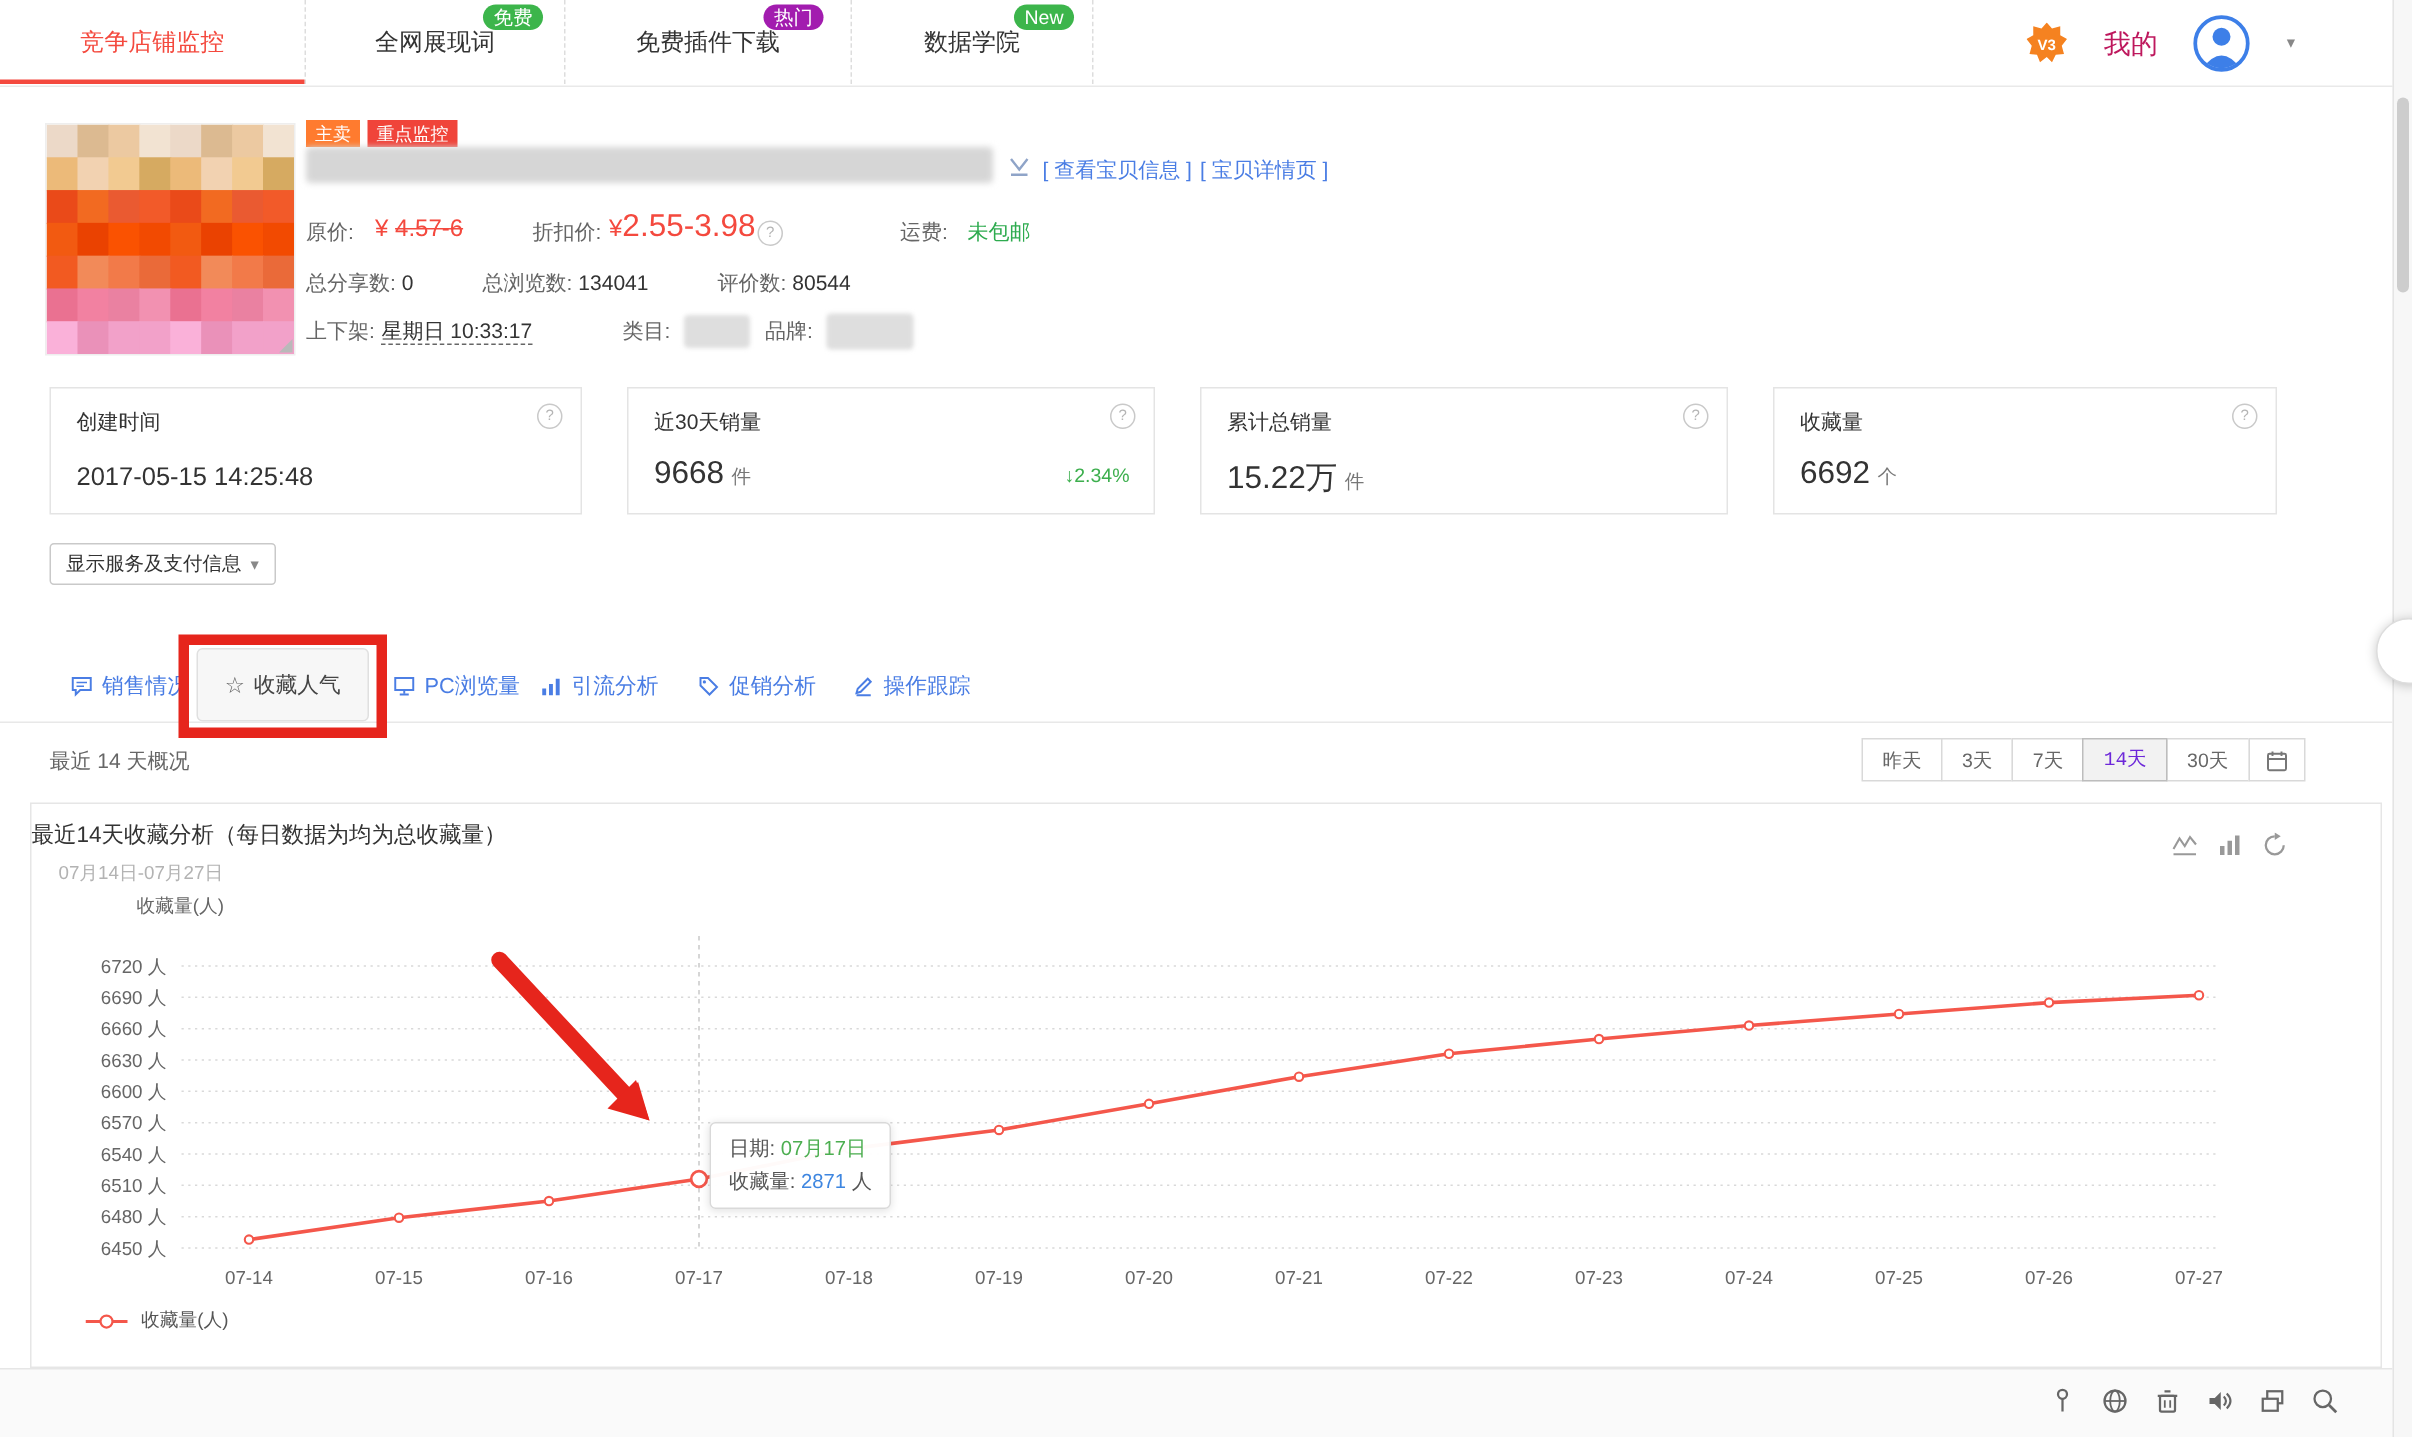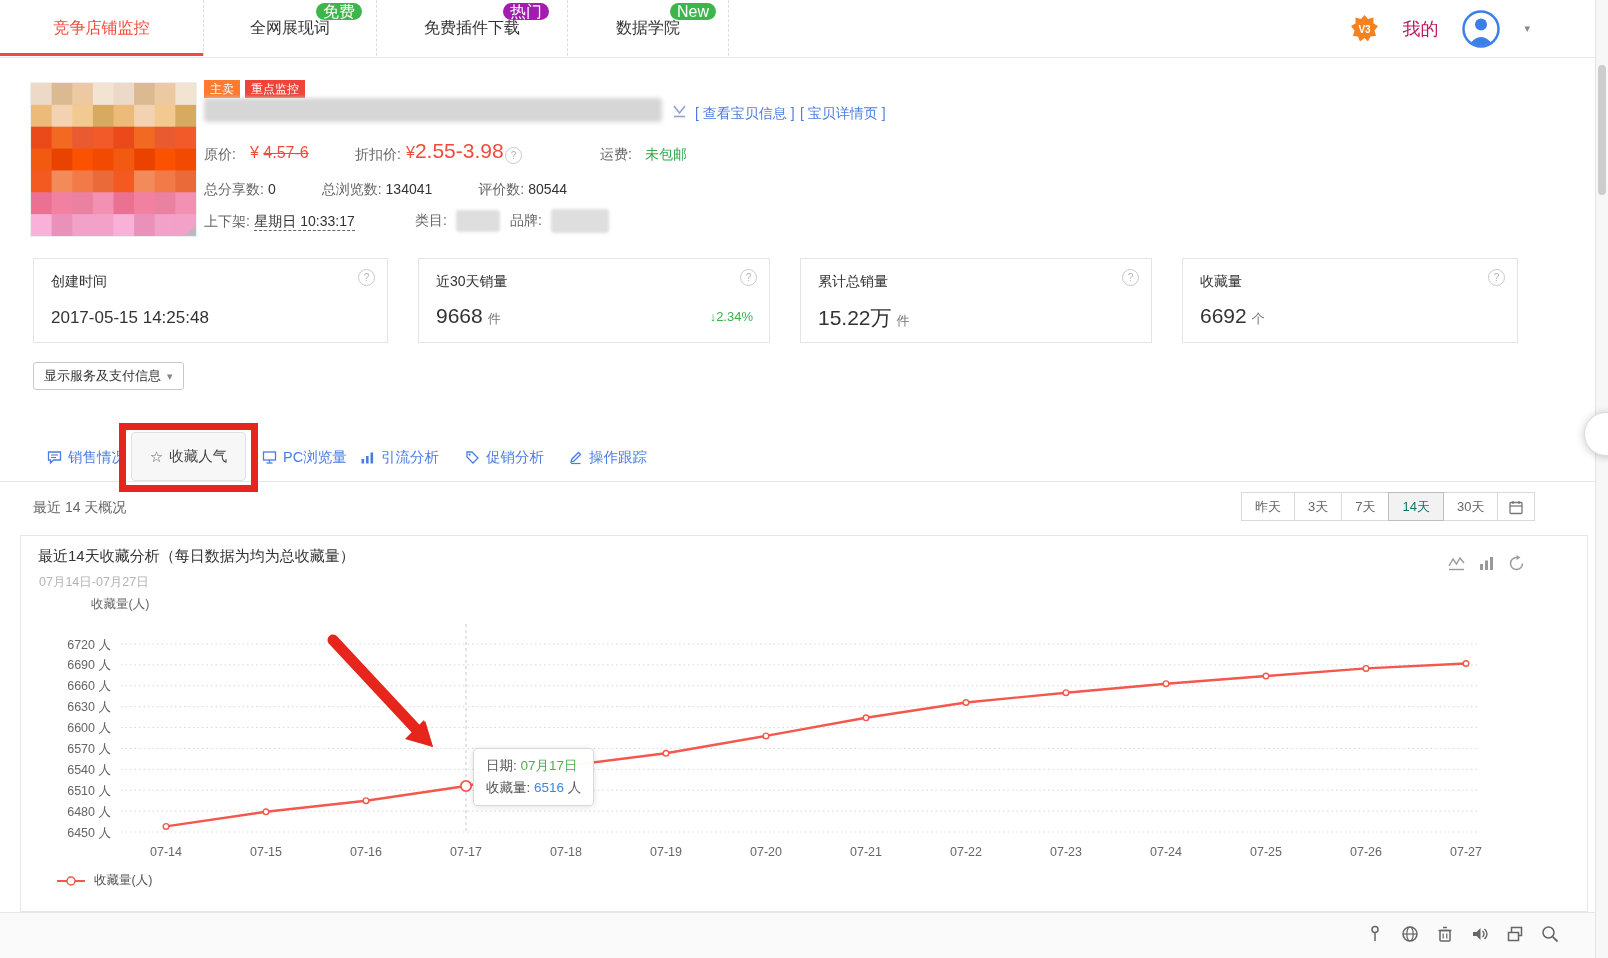--- a/index.html
+++ b/index.html
@@ -5,21 +5,21 @@
   html,body{margin:0;padding:0;background:#fff;}
   #app{position:relative;width:1608px;height:958px;overflow:hidden;background:#fff;
        font-family:"Liberation Sans","DejaVu Sans",sans-serif;color:#333;}
 
   
   #nav{position:absolute;left:0;top:0;width:1608px;height:57px;background:#fff;border-bottom:1px solid #e9e9e9;}
   .nav-tab{position:absolute;top:0;height:56px;display:flex;align-items:center;justify-content:center;
            font-size:16px;color:#333;border-right:1px dashed #ddd;cursor:pointer;}
   .nav-tab.active{color:#f4493e;}
   .nav-tab.active:after{content:"";position:absolute;left:0;right:0;bottom:0;height:3px;background:#f4493e;}
-  .nav-badge{position:absolute;top:3px;color:#fff;font-size:16px;line-height:15px;padding:1px 7px;border-radius:9px;}
+  .nav-badge{position:absolute;top:3px;color:#fff;font-size:13px;line-height:15px;padding:1px 7px;border-radius:9px;}
   .badge-green{background:#3cb54b;} .badge-red{background:#a21caf;}
   #nav-right{position:absolute;right:78px;top:0;height:57px;display:flex;align-items:center;gap:24px;}
   #my-label{font-size:18px;color:#be185d;}
   .caret{font-size:11px;color:#888;}
 
   
   #product-image{position:absolute;left:30px;top:82px;border:1px solid #eee;}
   #img-corner{position:absolute;left:186px;top:226px;width:0;height:0;border-left:9px solid transparent;border-bottom:9px solid #b9b9b9;}
   #tag-row{position:absolute;left:204px;top:80px;display:flex;gap:5px;}
   .ptag{color:#fff;font-size:12px;line-height:18px;padding:0 6px;}
@@ -74,26 +74,26 @@
   #atab-1{left:131px;top:0;width:115px;height:49px;background:#f7f7f7;border:1px solid #e0e0e0;border-radius:4px;
           box-sizing:border-box;justify-content:center;color:#444;}
   #atab-1 .star-glyph{color:#666;font-size:15px;}
   #tabs-divider{position:absolute;left:0;top:481px;width:1595px;height:1px;background:#e8e8e8;}
 
   
   #overview-label{position:absolute;left:33px;top:499px;font-size:14px;color:#666;}
   #range-group{position:absolute;left:1242px;top:492px;display:flex;}
   .range-btn{height:29px;line-height:27px;padding:0 13px;font-size:13px;color:#666;background:#fff;border:1px solid #d9d9d9;
              margin-left:-1px;box-sizing:border-box;cursor:pointer;}
-  .range-btn.active{background:#f2f2f2;color:#0f766e;border-color:#bdbdbd;z-index:1;position:relative;}
+  .range-btn.active{background:#f2f2f2;color:#6d28d9;border-color:#bdbdbd;z-index:1;position:relative;font-family:Liberation Mono, monospace;}
   #calendar-btn{width:38px;display:flex;align-items:center;justify-content:center;padding:0;}
 
   
   #chart-panel{position:absolute;left:20px;top:535px;width:1568px;height:377px;border:1px solid #e6e6e6;background:#fff;box-sizing:border-box;}
-  #chart-title{position:absolute;left:17px;top:11px;font-size:15px;color:#333;}
+  #chart-title{position:absolute;left:0;top:11px;font-size:15px;color:#333;}
   #chart-subtitle{position:absolute;left:18px;top:38px;font-size:12.5px;color:#b3b3b3;}
   #chart-toolbar{position:absolute;right:62px;top:19px;display:flex;gap:13px;}
   #chart-toolbar svg{cursor:pointer;}
   #chart-ylabel{position:absolute;left:70px;top:60px;font-size:12.5px;color:#666;}
   #chart-svg{position:absolute;left:0;top:70px;}
   #chart-tooltip{position:absolute;left:452px;top:212px;background:rgba(255,255,255,.97);border:1px solid #d9d9d9;border-radius:4px;
                  box-shadow:0 1px 6px rgba(0,0,0,.12);padding:6px 12px;font-size:13.5px;line-height:22px;color:#555;white-space:nowrap;}
   .tt-green{color:#4cae50;} .tt-blue{color:#3e86e0;}
   #chart-legend{position:absolute;left:36px;top:336px;display:flex;align-items:center;gap:7px;font-size:12.5px;color:#555;cursor:pointer;}
 
@@ -407,21 +407,21 @@
         <circle cx="945" cy="96.5" r="2.8" fill="#fff" stroke="#f4574b" stroke-width="1.4"></circle>
         <circle cx="1045" cy="86.7" r="2.8" fill="#fff" stroke="#f4574b" stroke-width="1.4"></circle>
         <circle cx="1145" cy="77.7" r="2.8" fill="#fff" stroke="#f4574b" stroke-width="1.4"></circle>
         <circle cx="1245" cy="70.0" r="2.8" fill="#fff" stroke="#f4574b" stroke-width="1.4"></circle>
         <circle cx="1345" cy="62.4" r="2.8" fill="#fff" stroke="#f4574b" stroke-width="1.4"></circle>
         <circle cx="1445" cy="57.5" r="2.8" fill="#fff" stroke="#f4574b" stroke-width="1.4"></circle>
         <circle cx="445" cy="180.0" r="5.2" fill="#fff" stroke="#f4574b" stroke-width="1.8"></circle>
       </svg>
     <div id="chart-tooltip">
       <div><span>日期:</span> <span class="tt-green">07月17日</span></div>
-      <div><span>收藏量:</span> <span class="tt-blue">6516</span> <span>人</span></div>
+      <div><span>收藏量:</span> <span class="tt-blue">2871</span> <span>人</span></div>
     </div>
     <div id="chart-legend">
       <svg width="30" height="12" viewBox="0 0 30 12">
         <line x1="0" y1="6" x2="28" y2="6" stroke="#f4574b" stroke-width="2"></line>
         <circle cx="14" cy="6" r="4" fill="#fff" stroke="#f4574b" stroke-width="1.5"></circle>
       </svg>
       <span>收藏量(人)</span>
     </div>
   </section>
 

